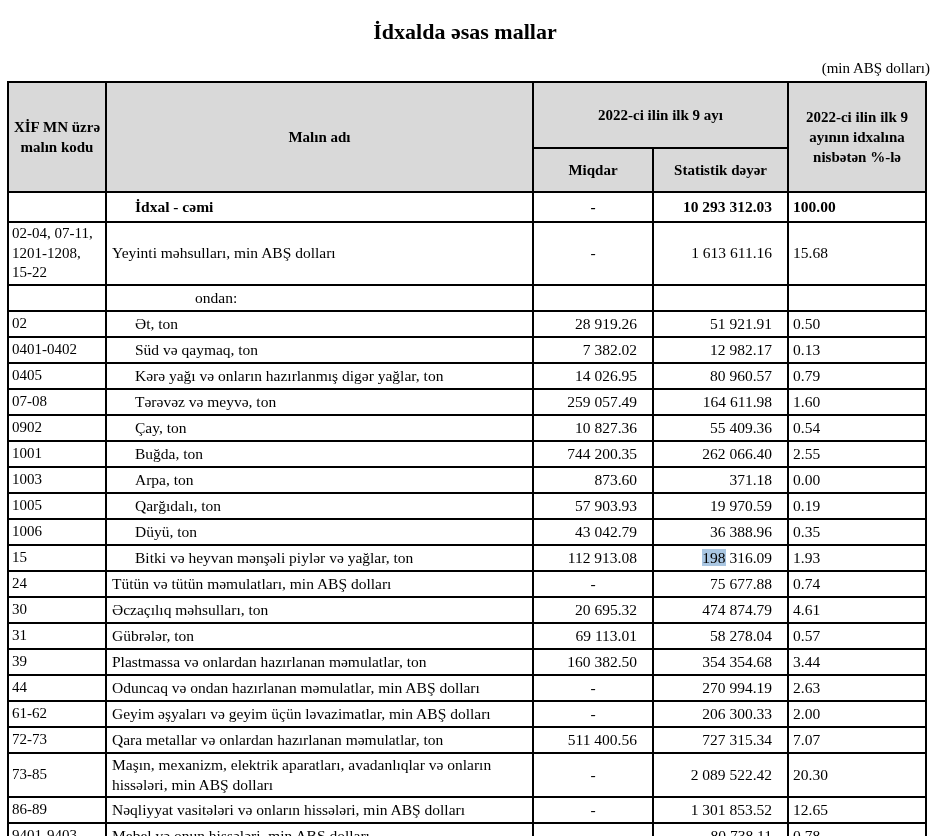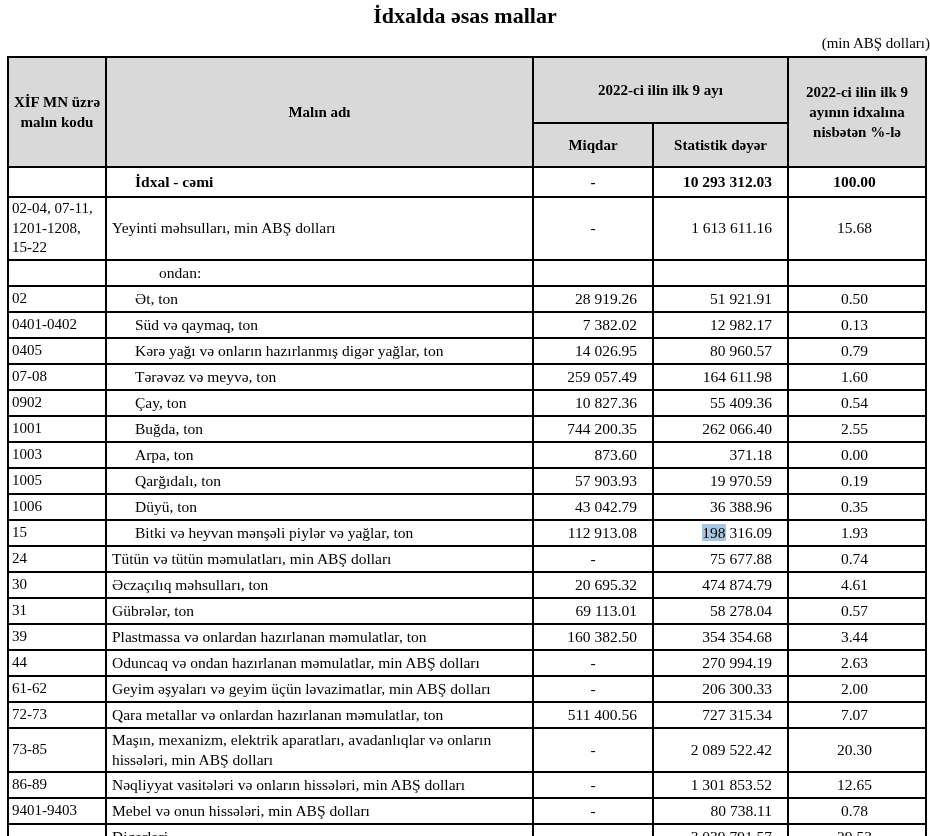--- a/index.html
+++ b/index.html
@@ -15,21 +15,21 @@
     font-family: "Liberation Serif", "DejaVu Serif", serif;
     color: var(--text-color);
   }
   .page {
     width: 930px;
     height: 836px;
     background: #ffffff;
     overflow: hidden;
   }
   .doc-title {
-    margin: 0;
+    margin: 16px;
     padding-top: 3px;
     text-align: center;
     font-size: 22px;
     font-weight: bold;
     line-height: 1.15;
   }
   .unit-note {
     text-align: right;
     font-size: 15px;
     padding-right: 0;
@@ -72,28 +72,28 @@
     padding-left: 3px;
     padding-right: 2px;
     font-size: 15px;
   }
   td.name-cell {
     text-align: left;
     padding-left: 5px;
     padding-right: 6px;
   }
   td.name-cell.indent-item { padding-left: 28px; }
-  td.name-cell.indent-ondan { padding-left: 52px; }
+  td.name-cell.indent-ondan { padding-left: 88px; }
   td.num-cell {
     text-align: right;
     padding-right: 15px;
     white-space: nowrap;
   }
   td.pct-cell {
-    text-align: center;
+    text-align: left;
     padding-right: 9px;
     white-space: nowrap;
   }
   td.dash-cell {
     text-align: center;
     padding-right: 4px;
   }
   .text-selection {
     background: var(--selection-bg);
   }

